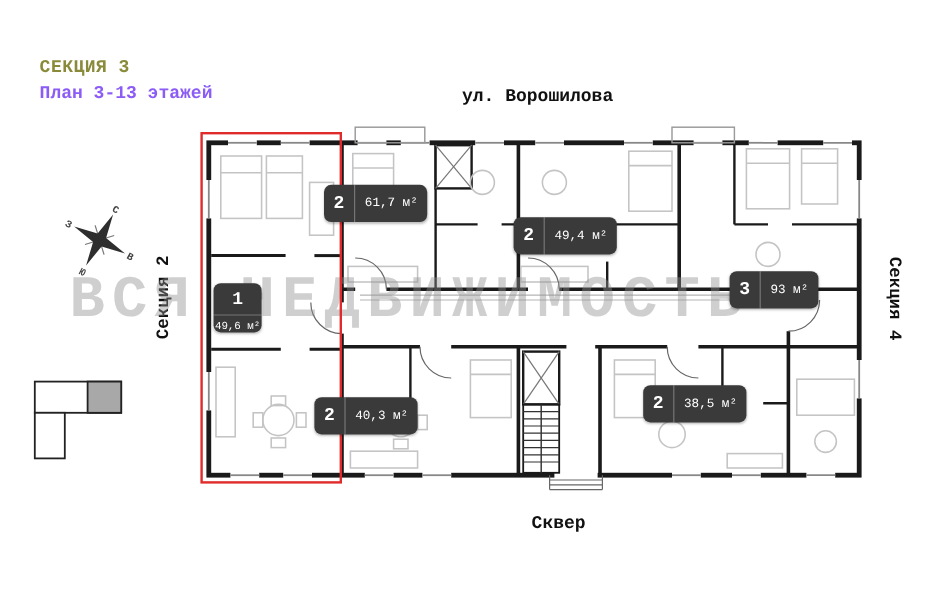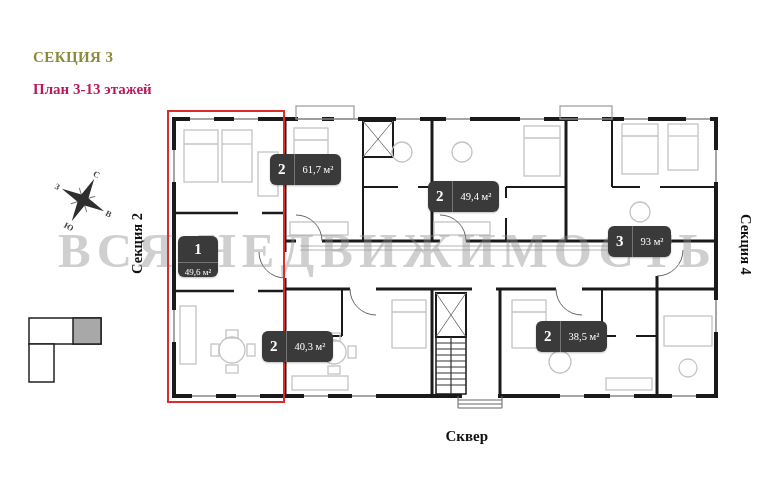--- a/index.html
+++ b/index.html
@@ -1,22 +1,22 @@
 <!DOCTYPE html>
 <html><head>
 <meta charset="utf-8">
 <style>
   html,body { margin:0; padding:0; background:#ffffff; }
   .canvas {
     position:relative; width:768px; height:500px; background:#ffffff;
-    overflow:hidden; font-family:Liberation Serif, serif; color:#111;
+    overflow:hidden; font-family:Liberation Mono, monospace; color:#111;
   }
   .title-block { position:absolute; left:33px; top:47px; line-height:1.35; }
   .section-title { color:#8a8b3a; font-weight:bold; font-size:15px; letter-spacing:.4px; }
-  .plan-subtitle { color:#be185d; font-weight:bold; font-size:15px; margin-top:12px; }
+  .plan-subtitle { color:#8b5cf6; font-weight:bold; font-size:15px; margin-top:2px; }
   .street-label { position:absolute; left:348px; top:72px; width:200px; text-align:center;
                   font-weight:bold; font-size:15px; }
   .park-label { position:absolute; left:398px; top:428px; width:90px; text-align:right;
                 font-weight:bold; font-size:15px; }
   .side-label { position:absolute; font-weight:bold; font-size:14.5px; }
   .side-label.left { left:129px; top:213px; writing-mode:vertical-rl; transform:rotate(180deg); }
   .side-label.right { left:737px; top:214px; writing-mode:vertical-rl; }
   .watermark {
     position:absolute; left:58px; top:222px; width:700px; white-space:nowrap;
     font-size:49px; font-weight:bold; letter-spacing:6px; color:#8f8f8f; opacity:.42;
@@ -229,20 +229,21 @@
       <line x1="458" y1="408" x2="502" y2="408"></line>
       <line x1="458" y1="396" x2="458" y2="408"></line>
       <line x1="502" y1="396" x2="502" y2="408"></line>
     </g>
   </svg>
 
   <div class="title-block">
     <div class="section-title">СЕКЦИЯ 3</div>
     <div class="plan-subtitle">План 3-13 этажей</div>
   </div>
+  <div class="street-label">ул. Ворошилова</div>
   <div class="park-label">Сквер</div>
   <div class="side-label left">Секция 2</div>
   <div class="side-label right">Секция 4</div>
 
   <div class="watermark">ВСЯ НЕДВИЖИМОСТЬ</div>
 
   <svg class="compass" width="70" height="70" viewBox="0 0 70 70">
     <g transform="rotate(28 35 35)">
       <line x1="44" y1="26" x2="26" y2="44" stroke="#777" stroke-width="1"></line>
       <line x1="26" y1="26" x2="44" y2="44" stroke="#777" stroke-width="1"></line>

